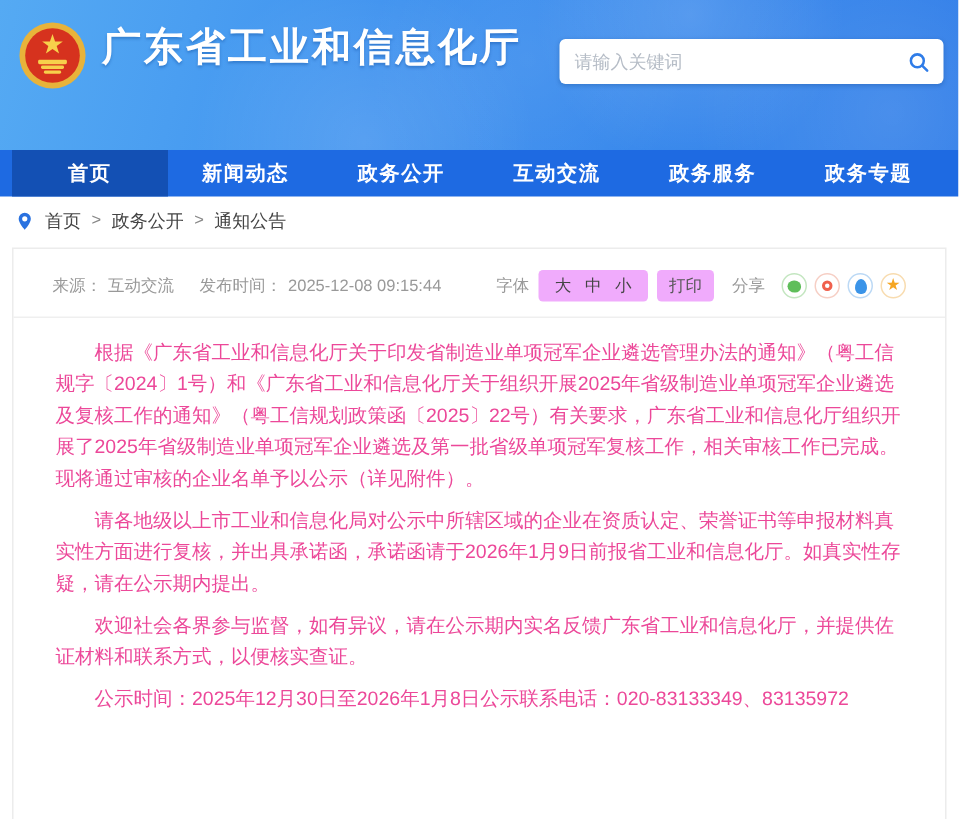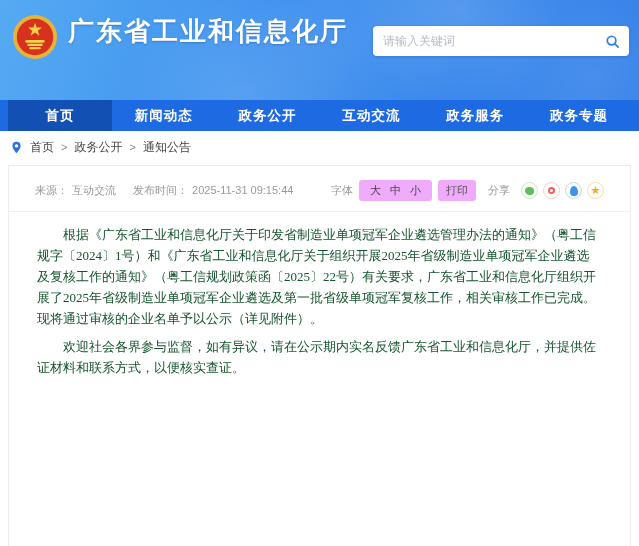--- a/index.html
+++ b/index.html
@@ -67,22 +67,22 @@
   .c-weibo  { border:1px solid #f6cfc5; }
   .c-qq     { border:1px solid #bcd9f5; }
   .c-star   { border:1px solid #f8dcb0; }
   .g-wechat { width:9px; height:8px; background:#5fbe5a; border-radius:50% 50% 45% 55%; }
   .g-weibo  { width:7px; height:7px; border:2px solid #f0604d; border-radius:50%; }
   .g-qq     { width:8px; height:10px; background:#3b94e8;
               border-radius:50% 50% 45% 45% / 62% 62% 40% 40%; }
   .g-star   { color:#f5a623; font-size:11px; line-height:1; }
 
   
-  .body-text { padding:12px 28px 0; font-family:Liberation Serif, serif;
-    font-size:13px; color:#14532d; line-height:21px; }
+  .body-text { padding:12px 28px 0; font-family:Liberation Sans, sans-serif;
+    font-size:13px; color:#ec4899; line-height:21px; }
   .body-text p { text-indent:2em; margin-bottom:7px; }
 </style>
 </head>
 <body>
 
 <div class="header">
   <div class="brand">
     <svg class="emblem" viewBox="0 0 48 48">
       <circle cx="24" cy="24" r="23" fill="#e8b33a"></circle>
       <circle cx="24" cy="24" r="19" fill="#d6321e"></circle>
@@ -125,21 +125,21 @@
   <span class="crumb-link">政务公开</span>
   <span class="crumb-sep">&gt;</span>
   <span class="crumb-link">通知公告</span>
 </div>
 
 <div class="card">
 
   <div class="meta-row">
     <div class="meta-left">
       <span>来源：</span><span class="meta-src-val">互动交流</span>
-      <span>发布时间：</span><span>2025-11-31 09:15:44</span>
+      <span>发布时间：</span><span>2025-12-08 09:15:44</span>
     </div>
     <div class="meta-right">
       <span>字体</span>
       <span class="pill">
         <span class="font-size-btn">大</span>
         <span class="font-size-btn">中</span>
         <span class="font-size-btn">小</span>
       </span>
       <span class="pill">打印</span>
       <span class="share-label">分享</span>
@@ -153,16 +153,18 @@
           <span class="g-qq"></span>
         </span>
       <span class="share-circle c-star">
           <span class="g-star">★</span>
         </span>
     </div>
   </div>
 
   <div class="body-text">
     <p>根据《广东省工业和信息化厅关于印发省制造业单项冠军企业遴选管理办法的通知》（粤工信规字〔2024〕1号）和《广东省工业和信息化厅关于组织开展2025年省级制造业单项冠军企业遴选及复核工作的通知》（粤工信规划政策函〔2025〕22号）有关要求，广东省工业和信息化厅组织开展了2025年省级制造业单项冠军企业遴选及第一批省级单项冠军复核工作，相关审核工作已完成。现将通过审核的企业名单予以公示（详见附件）。</p>
+    <p>请各地级以上市工业和信息化局对公示中所辖区域的企业在资质认定、荣誉证书等申报材料真实性方面进行复核，并出具承诺函，承诺函请于2026年1月9日前报省工业和信息化厅。如真实性存疑，请在公示期内提出。</p>
     <p>欢迎社会各界参与监督，如有异议，请在公示期内实名反馈广东省工业和信息化厅，并提供佐证材料和联系方式，以便核实查证。</p>
+    <p>公示时间：2025年12月30日至2026年1月8日公示联系电话：020-83133349、83135972</p>
 
   </div>
 </div>
 
 </body></html>

